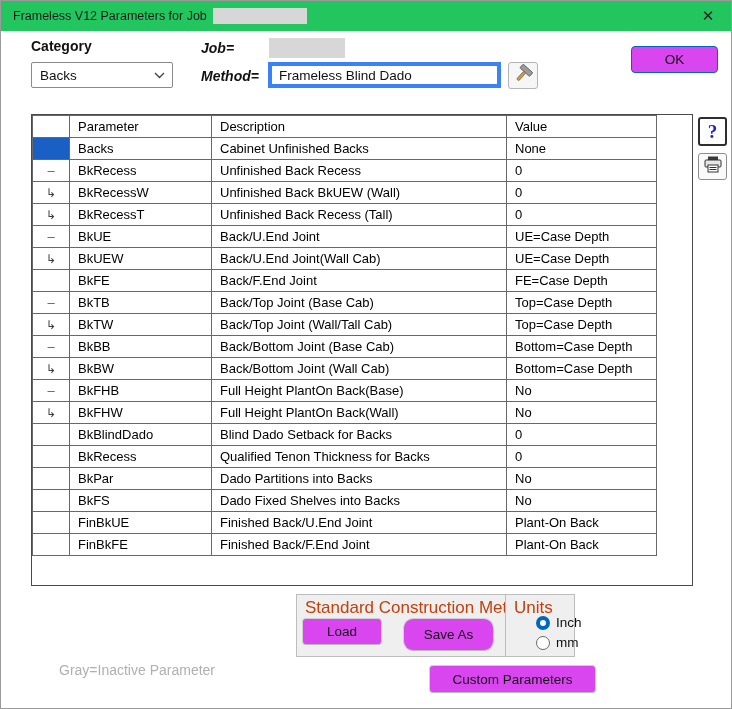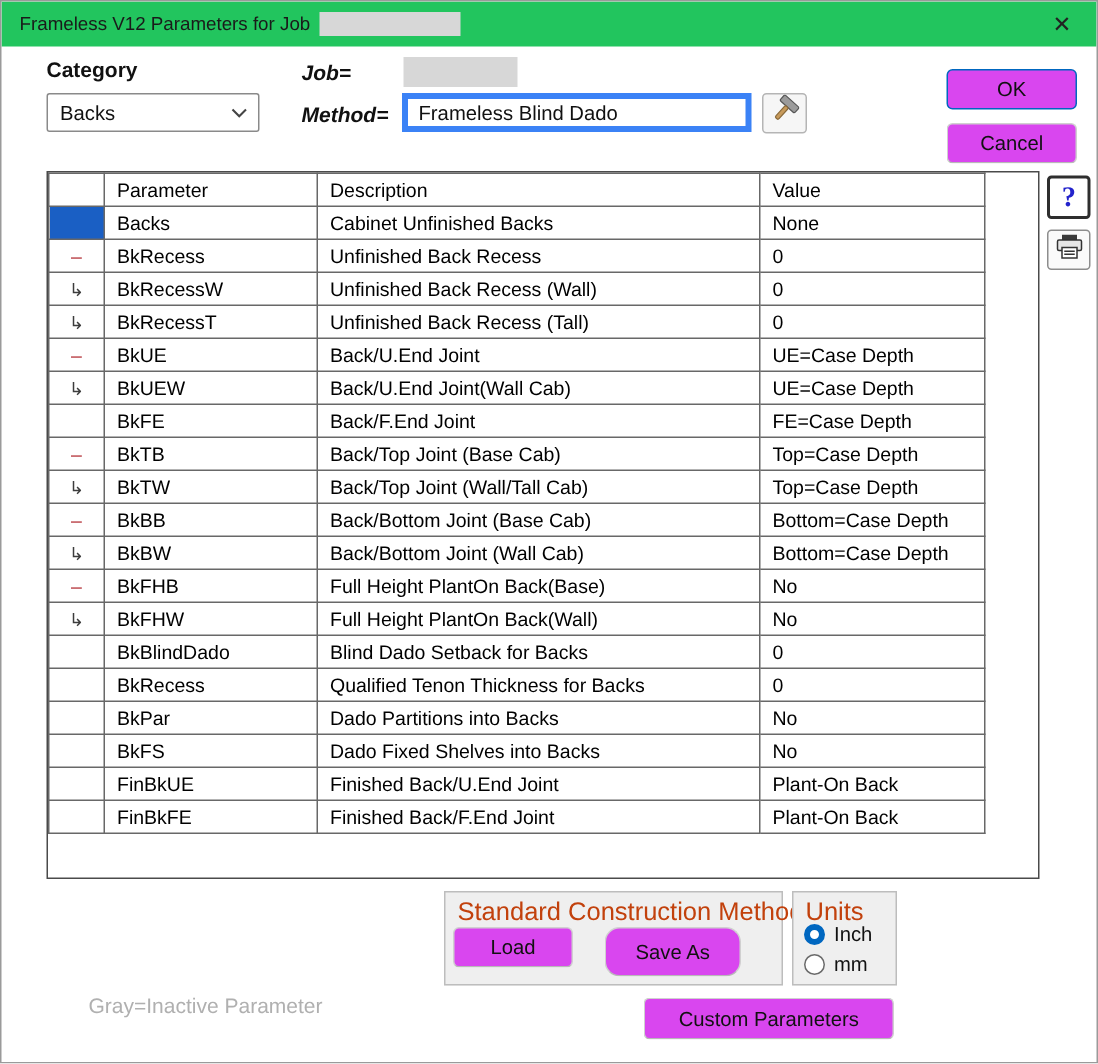--- a/index.html
+++ b/index.html
@@ -48,21 +48,21 @@
   
   .help-btn{position:absolute;left:697px;top:116px;width:29px;height:29px;box-sizing:border-box;
     border:2px solid #2e2e2e;border-radius:3px;background:#fff;display:flex;align-items:center;justify-content:center;}
   .help-glyph{font-family:"Liberation Serif",serif;font-weight:bold;font-size:19px;color:#2323cc;line-height:1;}
   .print-btn{position:absolute;left:697px;top:152px;width:29px;height:27px;box-sizing:border-box;
     border:1px solid #8d8d8d;border-radius:3px;background:#fafafa;display:flex;align-items:center;justify-content:center;}
   
   .groupbox{position:absolute;box-sizing:border-box;border:1px solid #bdbdbd;background:#efefef;}
   .groupbox .gb-label{position:absolute;left:8px;top:3px;font-size:17px;color:#c2410c;white-space:nowrap;}
   .gb-methods{left:295px;top:593px;width:226px;height:63px;}
-  .gb-units{left:527px;top:593px;width:70px;height:63px;}
+  .gb-units{left:504px;top:593px;width:70px;height:63px;}
   .btn-load{left:301px;top:617px;width:80px;height:27px;}
   .btn-saveas{left:402px;top:617px;width:91px;height:33px;border-radius:10px;}
   .radio-row{position:absolute;display:flex;align-items:center;gap:6px;font-size:13.5px;}
   .radio-inch{left:535px;top:614px;}
   .radio-mm{left:535px;top:634px;}
   .radio-circle{width:14px;height:14px;border-radius:50%;border:1px solid #6a6a6a;background:#fff;box-sizing:border-box;}
   .radio-circle.checked{border:4.5px solid var(--accent,#0067c0);}
   .inactive-note{position:absolute;left:58px;top:661px;font-size:14px;color:var(--inactive-text,#b0b0b0);}
   .btn-custom{left:428px;top:664px;width:167px;height:28px;}
 </style>
@@ -101,21 +101,20 @@
       <svg width="20" height="20" viewBox="0 0 20 20">
         <g transform="rotate(42 10 10)">
           <rect x="3.5" y="2.5" width="13" height="5" rx="1" fill="#9b9b9b" stroke="#555" stroke-width="0.8"></rect>
           <rect x="8.6" y="7.5" width="2.8" height="10.5" rx="1" fill="#c79a5b" stroke="#8a6a3a" stroke-width="0.8"></rect>
         </g>
       </svg>
     </span>
   </div>
 
   <div class="btn btn-ok">OK</div>
-  <div class="btn btn-cancel">Cancel</div>
 
   <div class="panel">
     <table class="param-table">
       <colgroup>
         <col style="width:37px">
           <col style="width:142px">
           <col style="width:295px">
           <col style="width:150px">
       </colgroup>
       <thead>
@@ -135,21 +134,21 @@
           </tr>
           <tr>
             <td class="tree-cell glyph-minus">–</td>
             <td>BkRecess</td>
             <td>Unfinished Back Recess</td>
             <td>0</td>
           </tr>
           <tr>
             <td class="tree-cell glyph-sub">↳</td>
             <td>BkRecessW</td>
-            <td>Unfinished Back Recess (Wall)</td>
+            <td>Unfinished Back BkUEW (Wall)</td>
             <td>0</td>
           </tr>
           <tr>
             <td class="tree-cell glyph-sub">↳</td>
             <td>BkRecessT</td>
             <td>Unfinished Back Recess (Tall)</td>
             <td>0</td>
           </tr>
           <tr>
             <td class="tree-cell glyph-minus">–</td>

